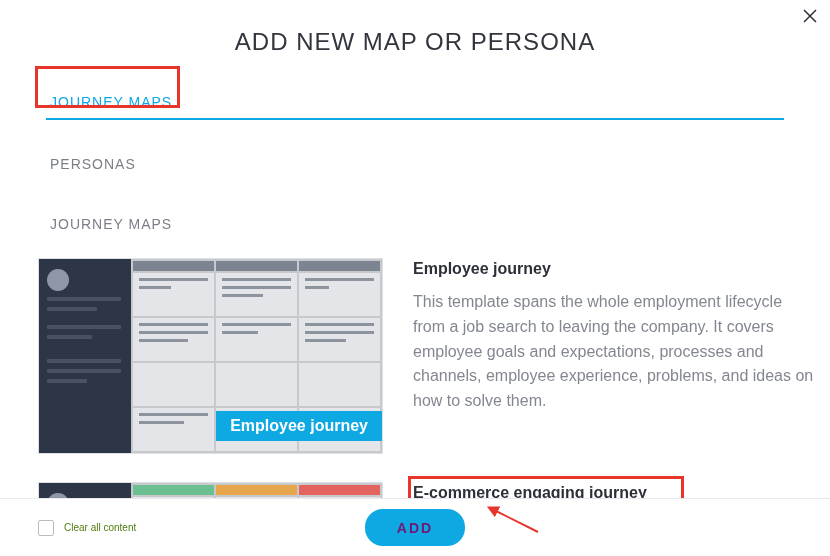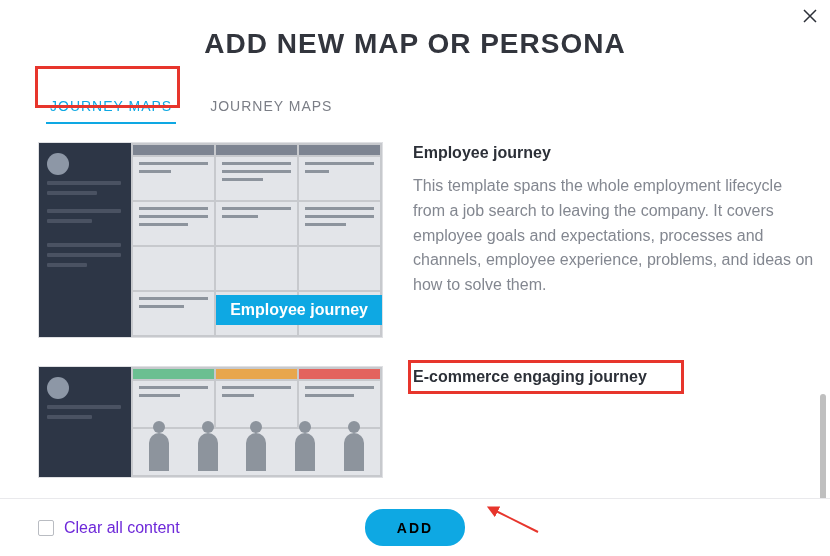--- a/index.html
+++ b/index.html
@@ -1,21 +1,21 @@
 <!DOCTYPE html>
 <html><head>
 <meta charset="utf-8">
 <style>
   * { box-sizing: border-box; margin: 0; padding: 0; }
   html, body { width: 830px; height: 556px; font-family: 'Segoe UI', Arial, sans-serif; background: #fff; overflow: hidden; }
   .modal { position: relative; width: 830px; height: 556px; }
   .close { position: absolute; top: 8px; right: 12px; cursor: pointer; }
   .close svg { width: 16px; height: 16px; }
-  .title { text-align: center; font-size: 28px; font-weight: 700; letter-spacing: 1px; color: #32353d; padding-top: 28px; }
-  .tabs { display: flex; gap: 30px; padding: 32px 46px 14px 46px; }
+  .title { text-align: center; font-size: 24px; font-weight: 400; letter-spacing: 1px; color: #32353d; padding-top: 28px; }
+  .tabs { display: flex; gap: 30px; padding: 32px 46px 14px 46px; flex-direction: column; }
   .tab { font-size: 14px; letter-spacing: 1px; color: #7b7e86; cursor: pointer; padding: 6px 4px 8px 4px; }
   .tab.active { color: #0ea8e3; border-bottom: 2px solid #0ea8e3; }
   .tabs-hi { position: absolute; left: 35px; top: 66px; width: 145px; height: 42px; border: 3px solid #e7352c; pointer-events: none; }
   .content { position: relative; height: 370px; overflow: hidden; padding: 4px 16px 0 38px; }
   .scrollbar { position: absolute; right: 4px; top: 256px; width: 6px; height: 120px; background: #bfbfbf; border-radius: 3px; }
   .row { display: flex; gap: 30px; }
   .row + .row { margin-top: 28px; }
   .thumb { width: 345px; border: 1px solid #dfe0e3; position: relative; flex: none; background:#eceef0;}
   .thumb.emp { height: 196px; }
   .thumb.ecom { height: 112px; }
@@ -33,39 +33,40 @@
   .ecom .figrow{display:flex;align-items:flex-end;justify-content:space-around;height:100%;padding:4px 2px;}
   .fig{width:20px;height:38px;background:#8d949d;border-radius:10px 10px 0 0;position:relative;}
   .fig::before{content:"";position:absolute;top:-12px;left:4px;width:12px;height:12px;border-radius:50%;background:#8d949d;}
   .info { flex: 1; padding-top: 2px; min-width:0;}
   .info h3 { font-size: 16px; font-weight: 700; color: #2c3038; margin-bottom: 12px; }
   .info p { font-size: 16px; line-height: 1.55; color: #838790; }
   .title-hi { position: absolute; border: 3px solid #e7352c; width: 276px; height: 34px; left: 408px; top: 222px; pointer-events: none; }
   .footer { position: absolute; bottom: 0; left:0; right:0; height: 58px; border-top: 1px solid #e9e9ec; display:flex; align-items:center; padding:0 38px; background:#fff;}
   .check { display:flex; align-items:center; gap:10px; cursor:pointer;}
   .box { width:16px; height:16px; border:1.5px solid #b9bcc2; border-radius:2px;}
-  .check span { font-size:16px; color:#6d28d9;}
-  .addbtn { position:absolute; left:50%; transform:translateX(-50%); width:100px; height:37px; border:none; border-radius:18px; background:#0ea8e3; color:#000000; font-size:14px; letter-spacing:2px; font-weight:600; cursor:pointer;}
+  .check span { font-size:10px; color:#4d7c0f;}
+  .addbtn { position:absolute; left:50%; transform:translateX(-50%); width:100px; height:37px; border:none; border-radius:18px; background:#0ea8e3; color:#701a75; font-size:14px; letter-spacing:2px; font-weight:600; cursor:pointer;}
   .arrow { position:absolute; left:486px; bottom:18px; pointer-events:none;}
 </style>
 </head>
 <body>
 
 <div class="modal">
 
   <div class="close">
     <svg viewBox="0 0 16 16">
         <path d="M2 2 L14 14 M14 2 L2 14" stroke="#2c3038" stroke-width="1.5" fill="none"></path>
       </svg>
   </div>
 
   <div class="title">ADD NEW MAP OR PERSONA</div>
 
   <div class="tabs">
     <div class="tab active">JOURNEY MAPS</div>
+    <div class="tab">PERSONAS</div>
     <div class="tab">JOURNEY MAPS</div>
   </div>
   <div class="tabs-hi"></div>
 
   <div class="content">
 
     <div class="row">
       <div class="thumb emp">
         <div class="side">
             <div class="avatar"></div>

